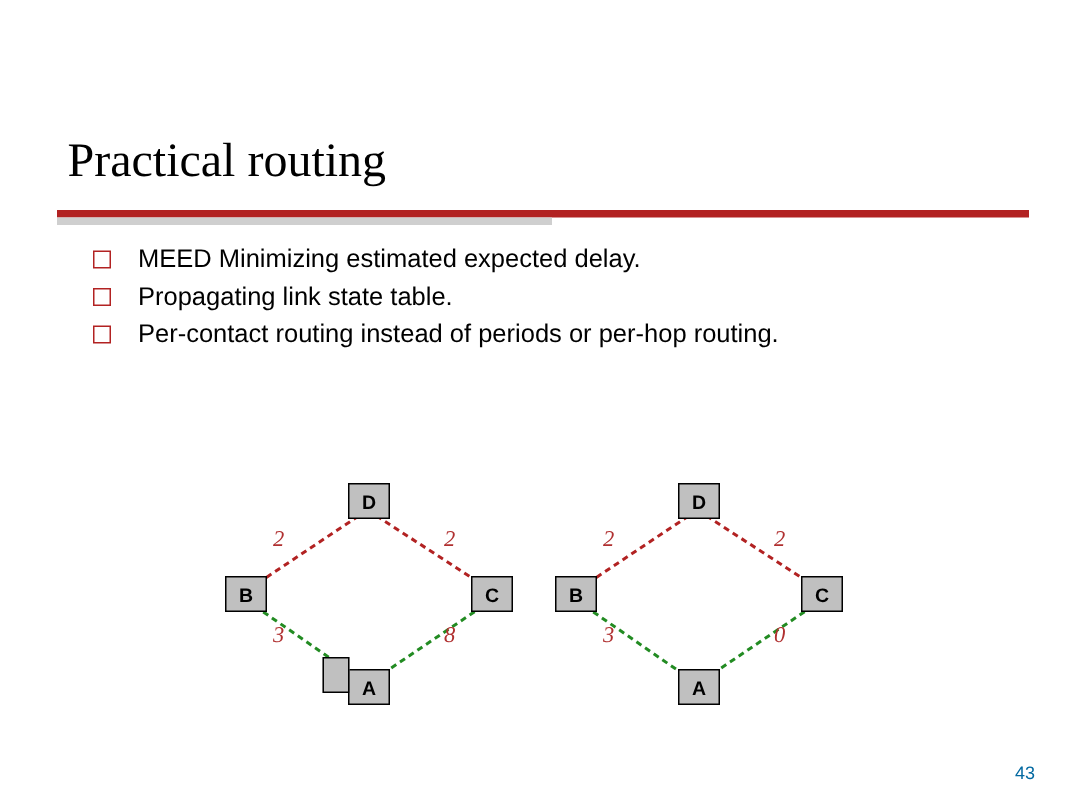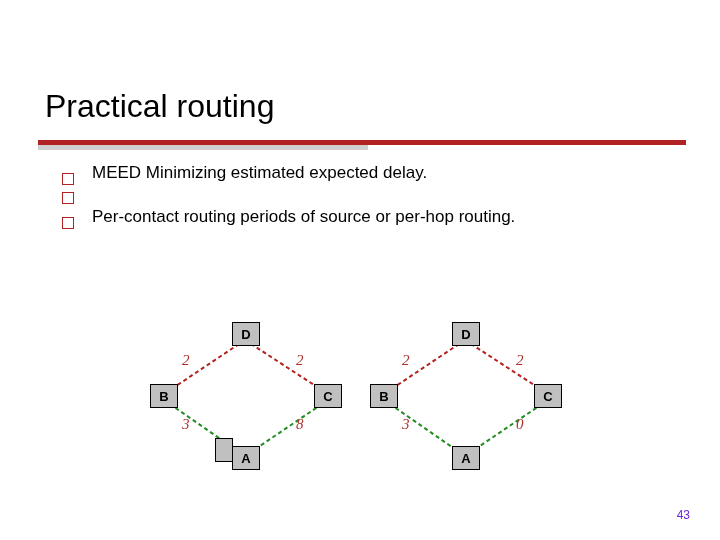--- a/index.html
+++ b/index.html
@@ -17,20 +17,21 @@
     height: 540px;
     position: relative;
   }
   .title {
     position: absolute;
     top: 88px;
     left: 45px;
     font-size: 32px;
     color: #000;
     font-weight: normal;
+    font-family: Liberation Serif, serif;
   }
   .underline-red {
     position: absolute;
     top: 140px;
     left: 38px;
     width: 648px;
     height: 5px;
     background: #b22222;
   }
   .underline-grey {
@@ -42,21 +43,21 @@
     background: #cfcfcf;
   }
   .bullets {
     position: absolute;
     top: 162px;
     left: 62px;
     width: 610px;
   }
   .bullet-row {
     display: flex;
-    align-items: flex-end;
+    align-items: flex-start;
     margin-bottom: 2px;
     line-height: 1.35;
   }
   .bullet-marker {
     width: 10px;
     height: 10px;
     border: 1.5px solid #b22222;
     margin-top: 5px;
     margin-right: 18px;
     flex-shrink: 0;
@@ -113,21 +114,21 @@
   }
   .l-tl { top: 30px; left: 32px; }
   .l-tr { top: 30px; left: 146px; }
   .l-bl { top: 94px; left: 32px; }
   .l-br { top: 94px; left: 146px; }
   .page-num {
     position: absolute;
     bottom: 18px;
     right: 30px;
     font-size: 12px;
-    color: #6d28d9;
+    color: #0369a1;
   }
   svg.edges {
     position: absolute;
     top: 0;
     left: 0;
     width: 190px;
     height: 160px;
   }
 </style>
 </head>
@@ -139,24 +140,25 @@
   <div class="underline-red"></div>
   <div class="underline-grey"></div>
 
   <div class="bullets">
     <div class="bullet-row">
       <div class="bullet-marker"></div>
       <div class="bullet-text">MEED Minimizing estimated expected delay.</div>
     </div>
     <div class="bullet-row">
       <div class="bullet-marker"></div>
+      <div class="bullet-text">Propagating link state table.</div>
     </div>
     <div class="bullet-row">
       <div class="bullet-marker"></div>
-      <div class="bullet-text">Per-contact routing periods of source or per-hop routing.</div>
+      <div class="bullet-text">Per-contact routing instead of periods or per-hop routing.</div>
     </div>
   </div>
 
   <div class="diagram-area">
 
     <div class="diamond d-left">
       <svg class="edges">
         <line x1="95" y1="18" x2="14" y2="72" stroke="#b22222" stroke-width="2" stroke-dasharray="4,3"></line>
         <line x1="95" y1="18" x2="178" y2="72" stroke="#b22222" stroke-width="2" stroke-dasharray="4,3"></line>
         <line x1="14" y1="78" x2="95" y2="134" stroke="#228b22" stroke-width="2" stroke-dasharray="4,3"></line>

